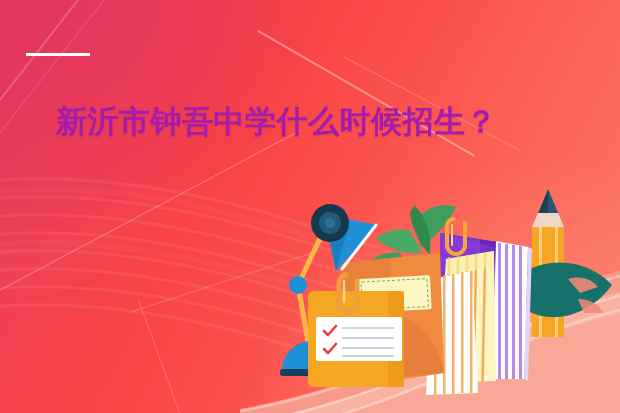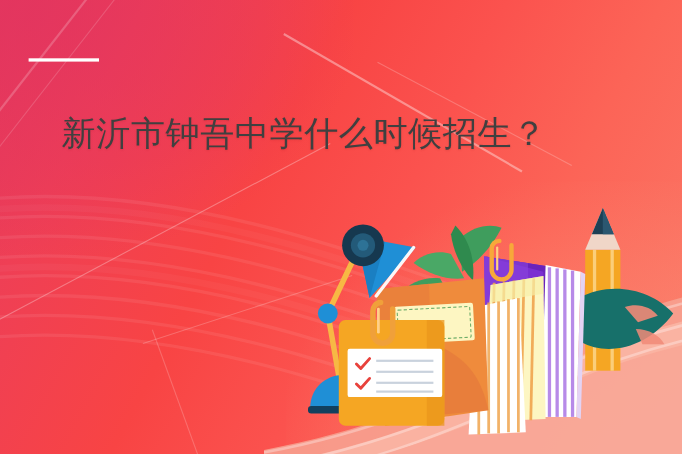--- a/index.html
+++ b/index.html
@@ -92,22 +92,22 @@
     height: 3px;
     background: #ffffff;
   }
 
   
   .title {
     position: absolute;
     left: 56px;
     top: 101px;
     font-size: 31px;
-    font-weight: normal;
-    color: #404040;
+    font-weight: bold;
+    color: #a21caf;
     letter-spacing: 0.5px;
     white-space: nowrap;
     text-shadow: 0 1px 2px rgba(160,20,30,0.18);
   }
 
   
   .illus {
     position: absolute;
     left: 280px;
     top: 175px;

